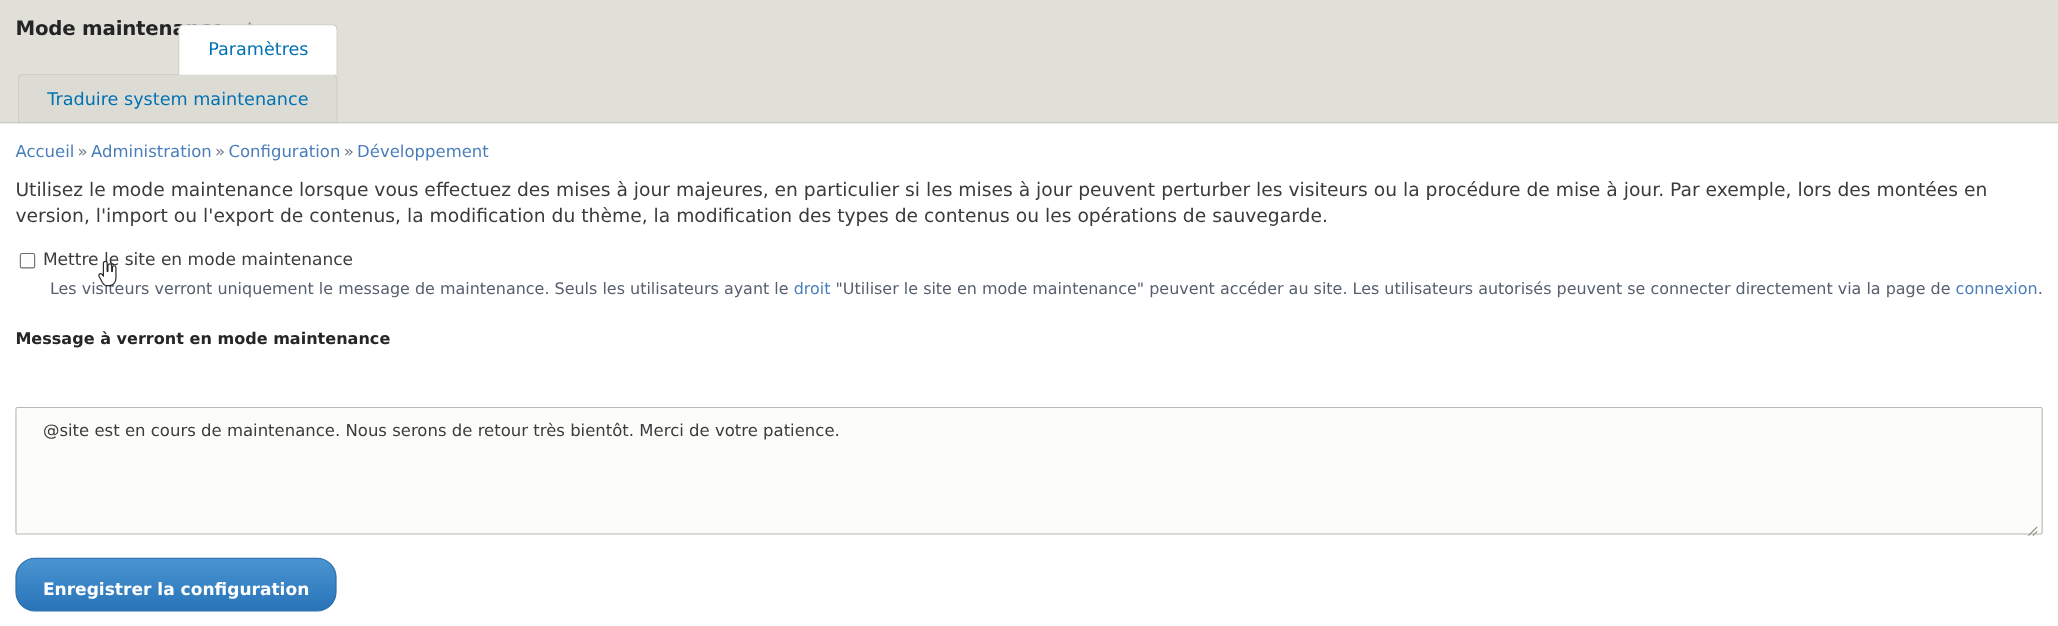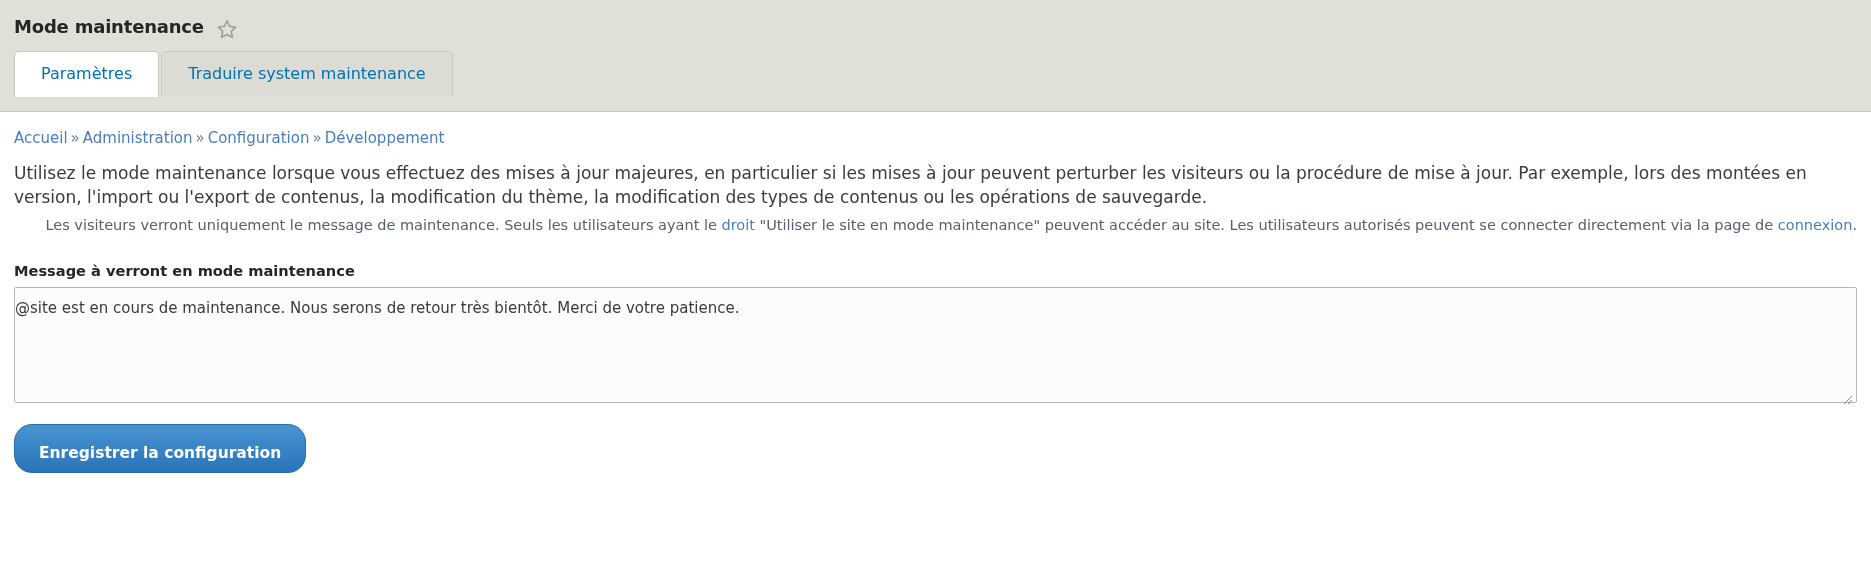--- a/index.html
+++ b/index.html
@@ -41,24 +41,25 @@
   .star-icon {
     display: inline-block;
     width: 22px;
     height: 22px;
     margin-top: 4px;
   }
   
   .tabs {
     position: absolute;
     left: 14px;
-    bottom: 16px;
+    bottom: 0;
     display: flex;
     align-items: flex-end;
     gap: 0;
+    flex-direction: column;
   }
   .tab {
     font-size: 16px;
     padding: 12px 26px 11px 26px;
     border: 1px solid #c9c9c0;
     border-bottom: none;
     border-radius: 5px 5px 0 0;
     color: #0071b3;
     background: #d8d8d0;
     line-height: 1.3;
@@ -160,30 +161,31 @@
     color: #262626;
   }
   .textarea-wrap {
     margin-top: 8px;
     position: relative;
   }
   textarea.msg {
     width: 1843px;
     height: 116px;
     box-sizing: border-box;
-    padding: 10px 0;
+    padding: 10px 24px;
     font-family: "DejaVu Sans", "Liberation Sans", sans-serif;
     font-size: 15px;
     color: #3b3b3b;
     background: #fcfcfa;
     border: 1px solid #b8b8b0;
     border-radius: 2px;
     resize: none;
     line-height: 1.4;
     outline: none;
+    margin-top: 45px;
   }
   .resize-grip {
     position: absolute;
     right: 4px;
     bottom: 4px;
     width: 12px;
     height: 12px;
     pointer-events: none;
   }
   .submit-row {
@@ -230,20 +232,29 @@
   </div>
 
   <div class="content">
 
     <div class="breadcrumb">
       <a href="#">Accueil</a><span class="sep">»</span><a href="#">Administration</a><span class="sep">»</span><a href="#">Configuration</a><span class="sep">»</span><a href="#">Développement</a>
     </div>
 
     <p class="intro">Utilisez le mode maintenance lorsque vous effectuez des mises à jour majeures, en particulier si les mises à jour peuvent perturber les visiteurs ou la procédure de mise à jour. Par exemple, lors des montées en version, l'import ou l'export de contenus, la modification du thème, la modification des types de contenus ou les opérations de sauvegarde.</p>
 
+    <div class="checkbox-row">
+      <input type="checkbox" class="cb" style="">
+      <label class="cb-label">Mettre le site en mode maintenance</label>
+      <span class="cursor-hand">
+        <svg viewBox="0 0 20 24" width="20" height="24">
+          <path d="M6 2.5c0-1 .8-1.8 1.7-1.8s1.7.8 1.7 1.8v7.2h.7V4.6c0-1 .8-1.8 1.7-1.8s1.7.8 1.7 1.8v5.1h.7V6.3c0-1 .8-1.7 1.6-1.7s1.6.8 1.6 1.7v9.4c0 3.7-2.3 7-5.9 7H9.4c-2 0-3.2-1.1-4.2-2.7L2.1 14.4c-.5-.9-.2-2 .7-2.4.8-.4 1.7-.1 2.2.6l1 1.5V2.5z" fill="#ffffff" stroke="#2b2b2b" stroke-width="1.1" stroke-linejoin="round"></path>
+        </svg>
+      </span>
+    </div>
 
     <div class="field-desc">
       <span>Les visiteurs verront uniquement le message de maintenance. Seuls les utilisateurs ayant le </span><a href="#">droit</a><span> "Utiliser le site en mode maintenance" peuvent accéder au site. Les utilisateurs autorisés peuvent se connecter directement via la page de </span><a href="#">connexion</a><span>.</span>
     </div>
 
     <div class="msg-label">Message à verront en mode maintenance</div>
 
     <div class="textarea-wrap">
       <textarea class="msg" placeholder="" style="">@site est en cours de maintenance. Nous serons de retour très bientôt. Merci de votre patience.</textarea>
       <span class="resize-grip">

